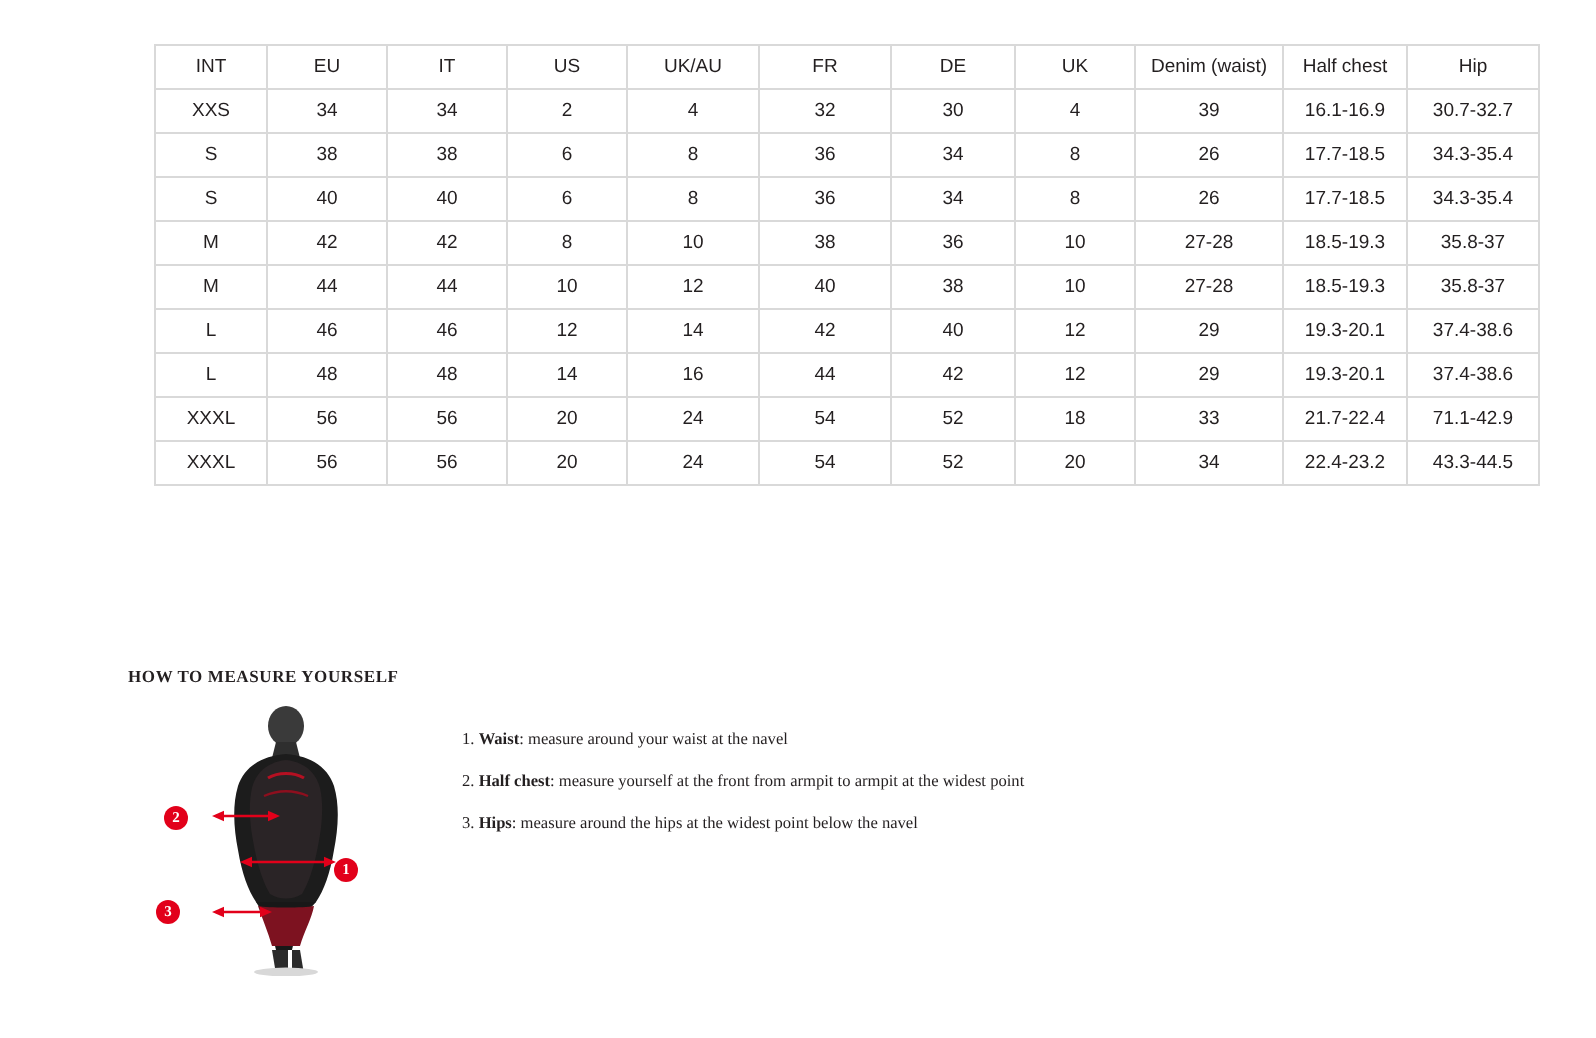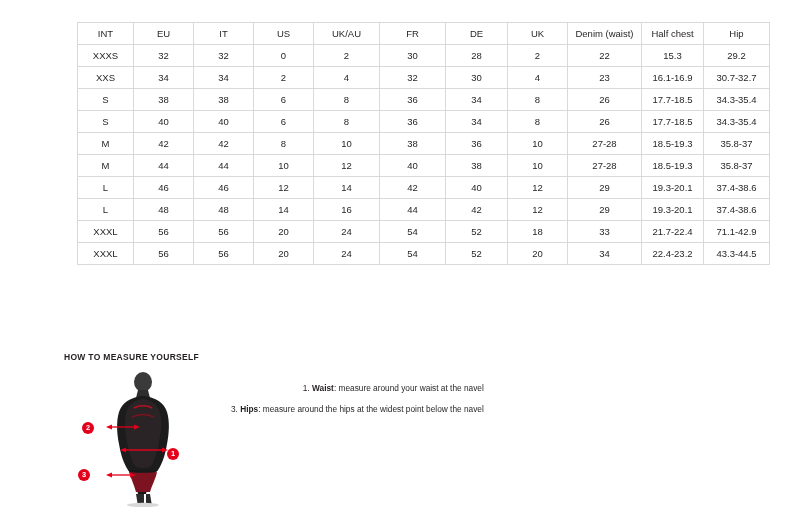--- a/index.html
+++ b/index.html
@@ -61,22 +61,23 @@
   col.c6 { width: 62px; }
   col.c7 { width: 60px; }
   col.c8 { width: 74px; }
   col.c9 { width: 62px; }
   col.c10 { width: 66px; }
 
   
   .measure-section {
     position: absolute;
     left: 64px;
-    top: 352px;
+    top: 333px;
     width: 670px;
+    font-family: Liberation Serif, serif;
   }
   .measure-title {
     font-size: 8.5px;
     font-weight: bold;
     letter-spacing: 0.3px;
     color: #231f20;
     margin-bottom: 10px;
   }
   .measure-body {
     position: relative;
@@ -92,21 +93,20 @@
   }
   .notes {
     margin-left: 30px;
     padding-top: 12px;
   }
   .note {
     font-size: 8.3px;
     color: #231f20;
     margin-bottom: 11px;
     line-height: 1.2;
-    text-align: right;
   }
   .note b { font-weight: bold; }
 
   
   .bullet {
     position: absolute;
     width: 12px;
     height: 12px;
     border-radius: 50%;
     background: #e2001a;
@@ -152,42 +152,29 @@
           <th>FR</th>
           <th>DE</th>
           <th>UK</th>
           <th>Denim (waist)</th>
           <th>Half chest</th>
           <th>Hip</th>
         </tr>
       </thead>
       <tbody>
         <tr>
-          <td>XXXS</td>
-          <td>32</td>
-          <td>32</td>
-          <td>0</td>
-          <td>2</td>
-          <td>30</td>
-          <td>28</td>
-          <td>2</td>
-          <td>22</td>
-          <td>15.3</td>
-          <td>29.2</td>
-        </tr>
-        <tr>
           <td>XXS</td>
           <td>34</td>
           <td>34</td>
           <td>2</td>
           <td>4</td>
           <td>32</td>
           <td>30</td>
           <td>4</td>
-          <td>23</td>
+          <td>39</td>
           <td>16.1-16.9</td>
           <td>30.7-32.7</td>
         </tr>
         <tr>
           <td>S</td>
           <td>38</td>
           <td>38</td>
           <td>6</td>
           <td>8</td>
           <td>36</td>
@@ -345,20 +332,24 @@
         <div class="bullet b2">2</div>
         <div class="bullet b3">3</div>
       </div>
 
       <div class="notes">
         <div class="note">
           <span>1.</span>
           <b>Waist</b><span>: measure around your waist at the navel</span>
         </div>
         <div class="note">
+          <span>2.</span>
+          <b>Half chest</b><span>: measure yourself at the front from armpit to armpit at the widest point</span>
+        </div>
+        <div class="note">
           <span>3.</span>
           <b>Hips</b><span>: measure around the hips at the widest point below the navel</span>
         </div>
       </div>
 
     </div>
   </div>
 
 </div>
 

